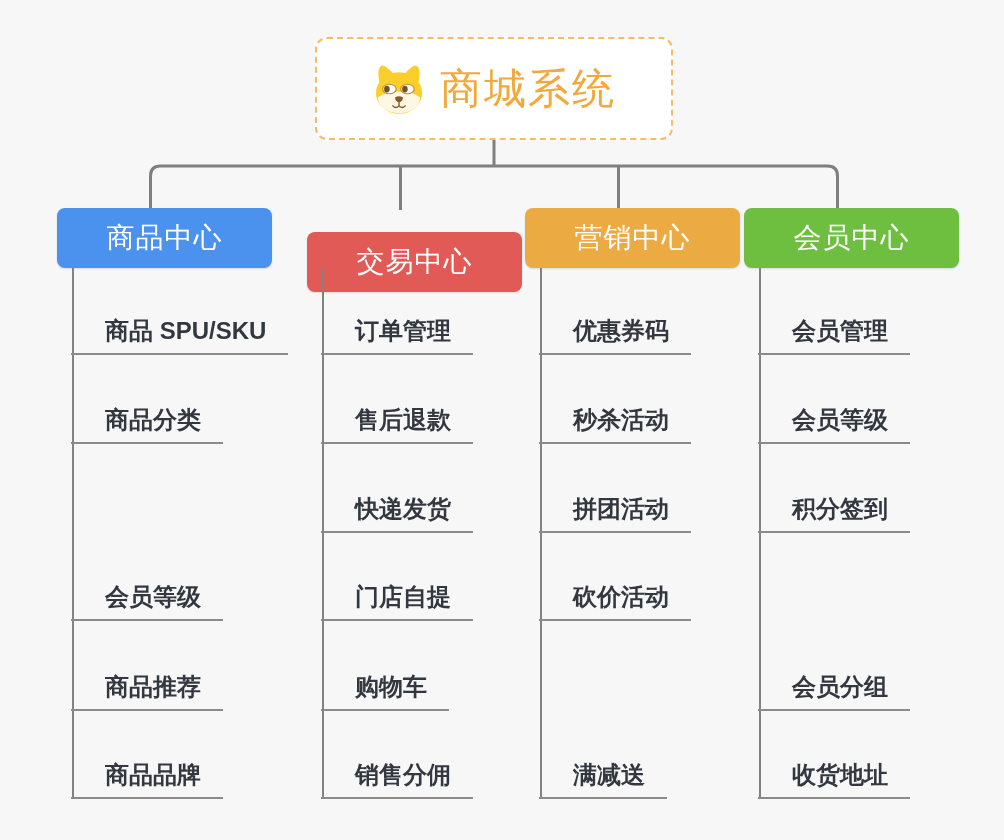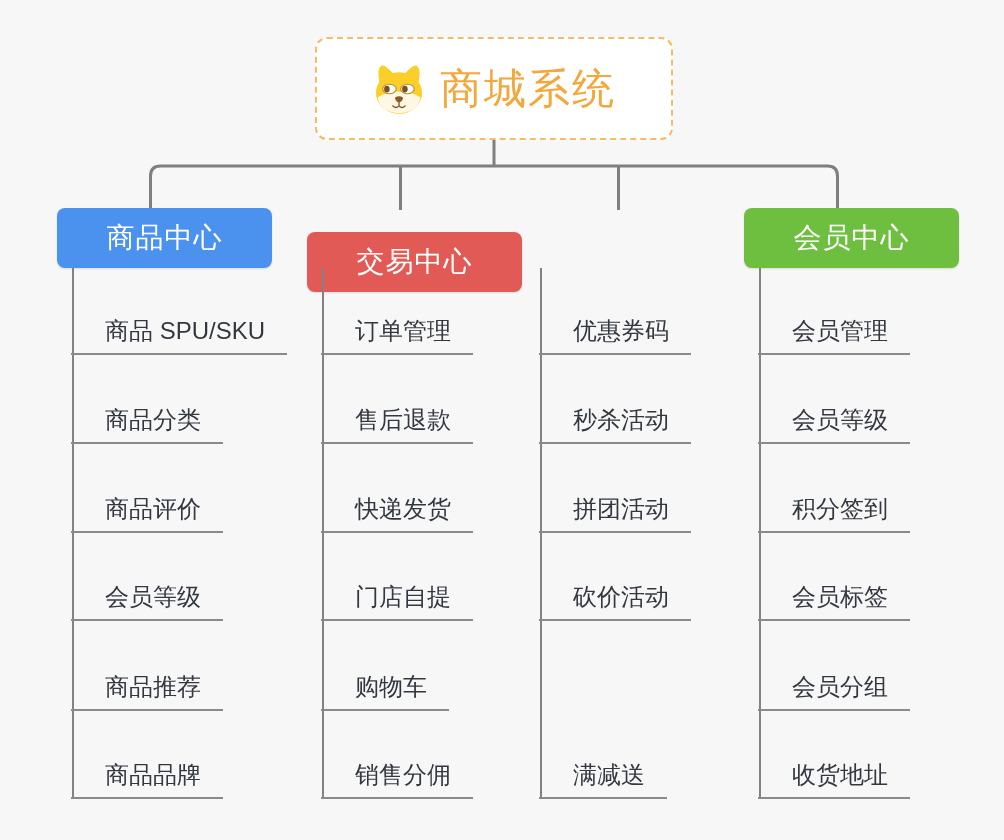--- a/index.html
+++ b/index.html
@@ -51,20 +51,21 @@
     position:absolute;left:15px;top:60px;width:2px;height:531px;
     background:#828282;
   }
   .leaf{
     position:absolute;left:14px;
     height:30px;line-height:30px;
     padding:0 22px 7px 34px;
     border-bottom:2px solid #8a8a8a;
     font-size:24px;color:#333840;
     white-space:nowrap;
+    font-weight:bold;
   }
   .l1{top:108px}.l2{top:197px}.l3{top:286px}.l4{top:374px}.l5{top:464px}.l6{top:552px}
 </style>
 </head>
 <body>
 
 <div class="canvas">
 
   <svg class="connectors" viewBox="0 0 1004 840">
     <g style="stroke: rgb(127, 127, 127);">
@@ -89,50 +90,49 @@
       <path d="M48 72 L48 78 M37 78 Q42.5 84 48 78 Q53.5 84 59 78" fill="none" stroke="#8A5A26" stroke-width="2.5" stroke-linecap="round"></path>
     </svg>
     <span class="root-title" style="color: rgb(242, 168, 60);">商城系统</span>
   </div>
 
   <div class="branch-col" style="left:57px">
     <div class="branch-header" style="background-color: rgb(75, 146, 238);">商品中心</div>
     <div class="spine"></div>
     <div class="leaf l1">商品 SPU/SKU</div>
     <div class="leaf l2">商品分类</div>
-    <div class="leaf l3">商品评价</div>
     <div class="leaf l4">会员等级</div>
     <div class="leaf l5">商品推荐</div>
     <div class="leaf l6">商品品牌</div>
   </div>
 
   <div class="branch-col" style="left:307px">
     <div class="branch-header" style="background-color: rgb(226, 90, 85); margin-top: 24px;">交易中心</div>
     <div class="spine"></div>
     <div class="leaf l1">订单管理</div>
     <div class="leaf l2">售后退款</div>
     <div class="leaf l3">快递发货</div>
     <div class="leaf l4">门店自提</div>
     <div class="leaf l5">购物车</div>
     <div class="leaf l6">销售分佣</div>
   </div>
 
   <div class="branch-col" style="left:525px">
+    <div class="branch-header" style="background-color: rgb(235, 170, 66);">营销中心</div>
     <div class="spine"></div>
     <div class="leaf l1">优惠券码</div>
     <div class="leaf l2">秒杀活动</div>
     <div class="leaf l3">拼团活动</div>
     <div class="leaf l4">砍价活动</div>
     <div class="leaf l6">满减送</div>
   </div>
 
   <div class="branch-col" style="left:744px">
     <div class="branch-header" style="background-color: rgb(110, 191, 64);">会员中心</div>
     <div class="spine"></div>
     <div class="leaf l1">会员管理</div>
     <div class="leaf l2">会员等级</div>
     <div class="leaf l3">积分签到</div>
-    <div class="leaf l4">会员标签</div>
     <div class="leaf l5">会员分组</div>
     <div class="leaf l6">收货地址</div>
   </div>
 
 </div>
 
 </body></html>

